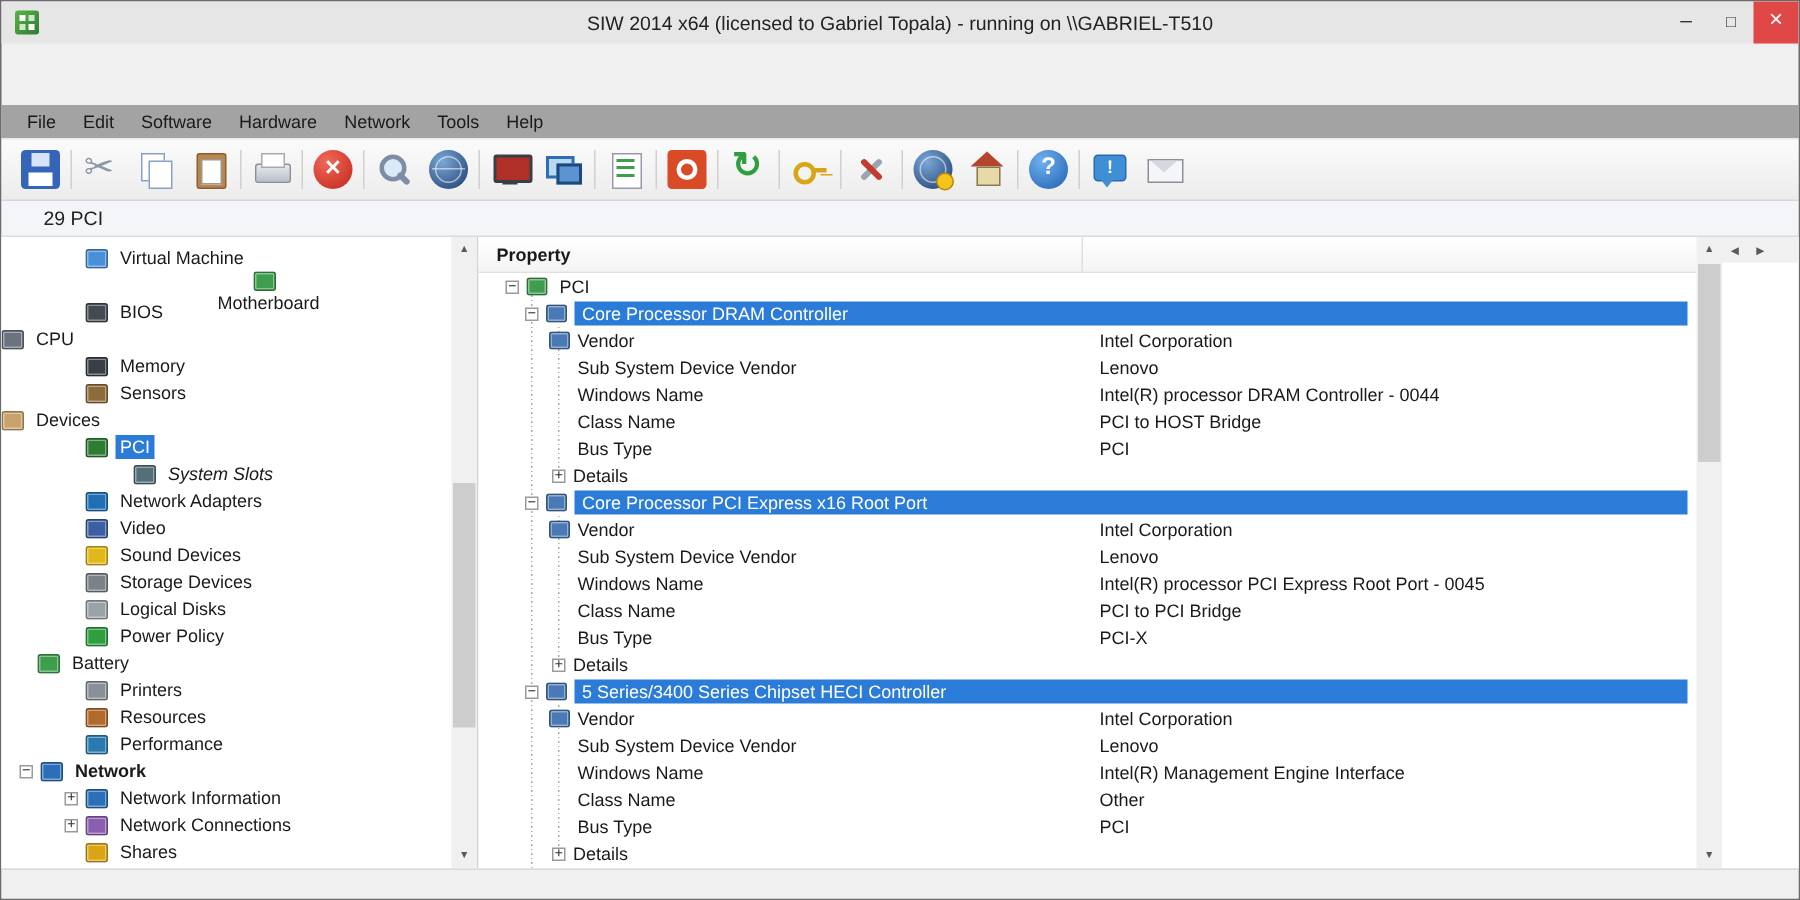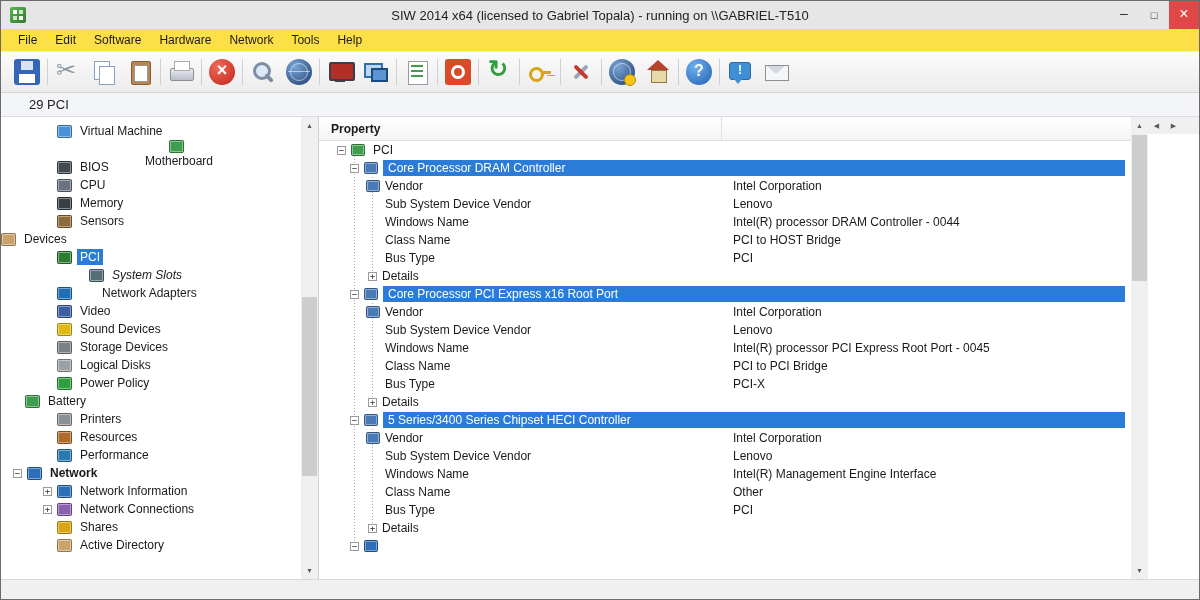--- a/index.html
+++ b/index.html
@@ -20,21 +20,21 @@
       linear-gradient(#fff,#fff) 6px 6px/4px 4px no-repeat; }
   .title-text { position:absolute; left:0; right:0; text-align:center; font-size:13px; color:#222; white-space:nowrap; }
   .win-controls { margin-left:auto; display:flex; height:100%; z-index:1; }
   .win-btn { width:30px; height:100%; display:flex; align-items:center; justify-content:center; color:#333; }
   .win-minimize .win-glyph { font-size:14px; transform:translateY(-2px); }
   .win-maximize .win-glyph { font-size:11px; }
   .win-close { background:#e04848; color:#fff; }
   .win-close .win-glyph { font-size:16px; transform:translateY(-1px); }
 
   
-  .menubar { height:22px; background:#fde047; display:flex; align-items:center; padding-left:8px; flex:none; }
+  .menubar { height:22px; background:#a3a3a3; display:flex; align-items:center; padding-left:8px; flex:none;margin-top:41px; }
   .menu-item { padding:3px 9px; color:#1a1a1a; }
 
   
   .toolbar { height:42px; background:linear-gradient(#fbfbfb,#ececec); border-top:1px solid #e9e9e9; border-bottom:1px solid #d5d5d5; display:flex; align-items:center; padding:0 8px; flex:none; }
   .tb-btn { width:36px; height:36px; display:flex; align-items:center; justify-content:center; }
   .tb-sep { width:1px; height:26px; background:#d0d0d0; margin:0 2px; flex:none; }
   .ti { position:relative; display:block; width:26px; height:26px; }
   .ti::before, .ti::after { position:absolute; }
 
   .ti-save { background:#3565b8; border-radius:3px; }
@@ -267,21 +267,21 @@
             <span class="lbl">Virtual Machine</span>
           </div>
           <div class="tree-row" style="padding-left: 56px; flex-direction: column;">
             <span class="si" style="background: rgb(63, 158, 77);"></span>
             <span class="lbl">Motherboard</span>
           </div>
           <div class="tree-row" style="padding-left: 56px;">
             <span class="si" style="background: rgb(68, 74, 82);"></span>
             <span class="lbl">BIOS</span>
           </div>
-          <div class="tree-row" style="padding-left: 56px;">
+          <div class="tree-row" style="">
             <span class="si" style="background: rgb(107, 114, 128);"></span>
             <span class="lbl">CPU</span>
           </div>
           <div class="tree-row" style="padding-left: 56px;">
             <span class="si" style="background: rgb(58, 63, 70);"></span>
             <span class="lbl">Memory</span>
           </div>
           <div class="tree-row" style="padding-left: 56px;">
             <span class="si" style="background: rgb(142, 107, 58);"></span>
             <span class="lbl">Sensors</span>
@@ -291,21 +291,21 @@
             <span class="lbl">Devices</span>
           </div>
           <div class="tree-row selected" style="padding-left: 56px;">
             <span class="si" style="background: rgb(46, 125, 50);"></span>
             <span class="lbl">PCI</span>
           </div>
           <div class="tree-row" style="padding-left: 88px; font-style: italic;">
             <span class="si" style="background: rgb(84, 110, 122);"></span>
             <span class="lbl">System Slots</span>
           </div>
-          <div class="tree-row" style="padding-left: 56px; gap: 22px;">
+          <div class="tree-row" style="padding-left: 56px;">
             <span class="si" style="background: rgb(31, 111, 178);"></span>
             <span class="lbl">Network Adapters</span>
           </div>
           <div class="tree-row" style="padding-left: 56px;">
             <span class="si" style="background: rgb(59, 95, 160);"></span>
             <span class="lbl">Video</span>
           </div>
           <div class="tree-row" style="padding-left: 56px;">
             <span class="si" style="background: rgb(224, 184, 24);"></span>
             <span class="lbl">Sound Devices</span>

